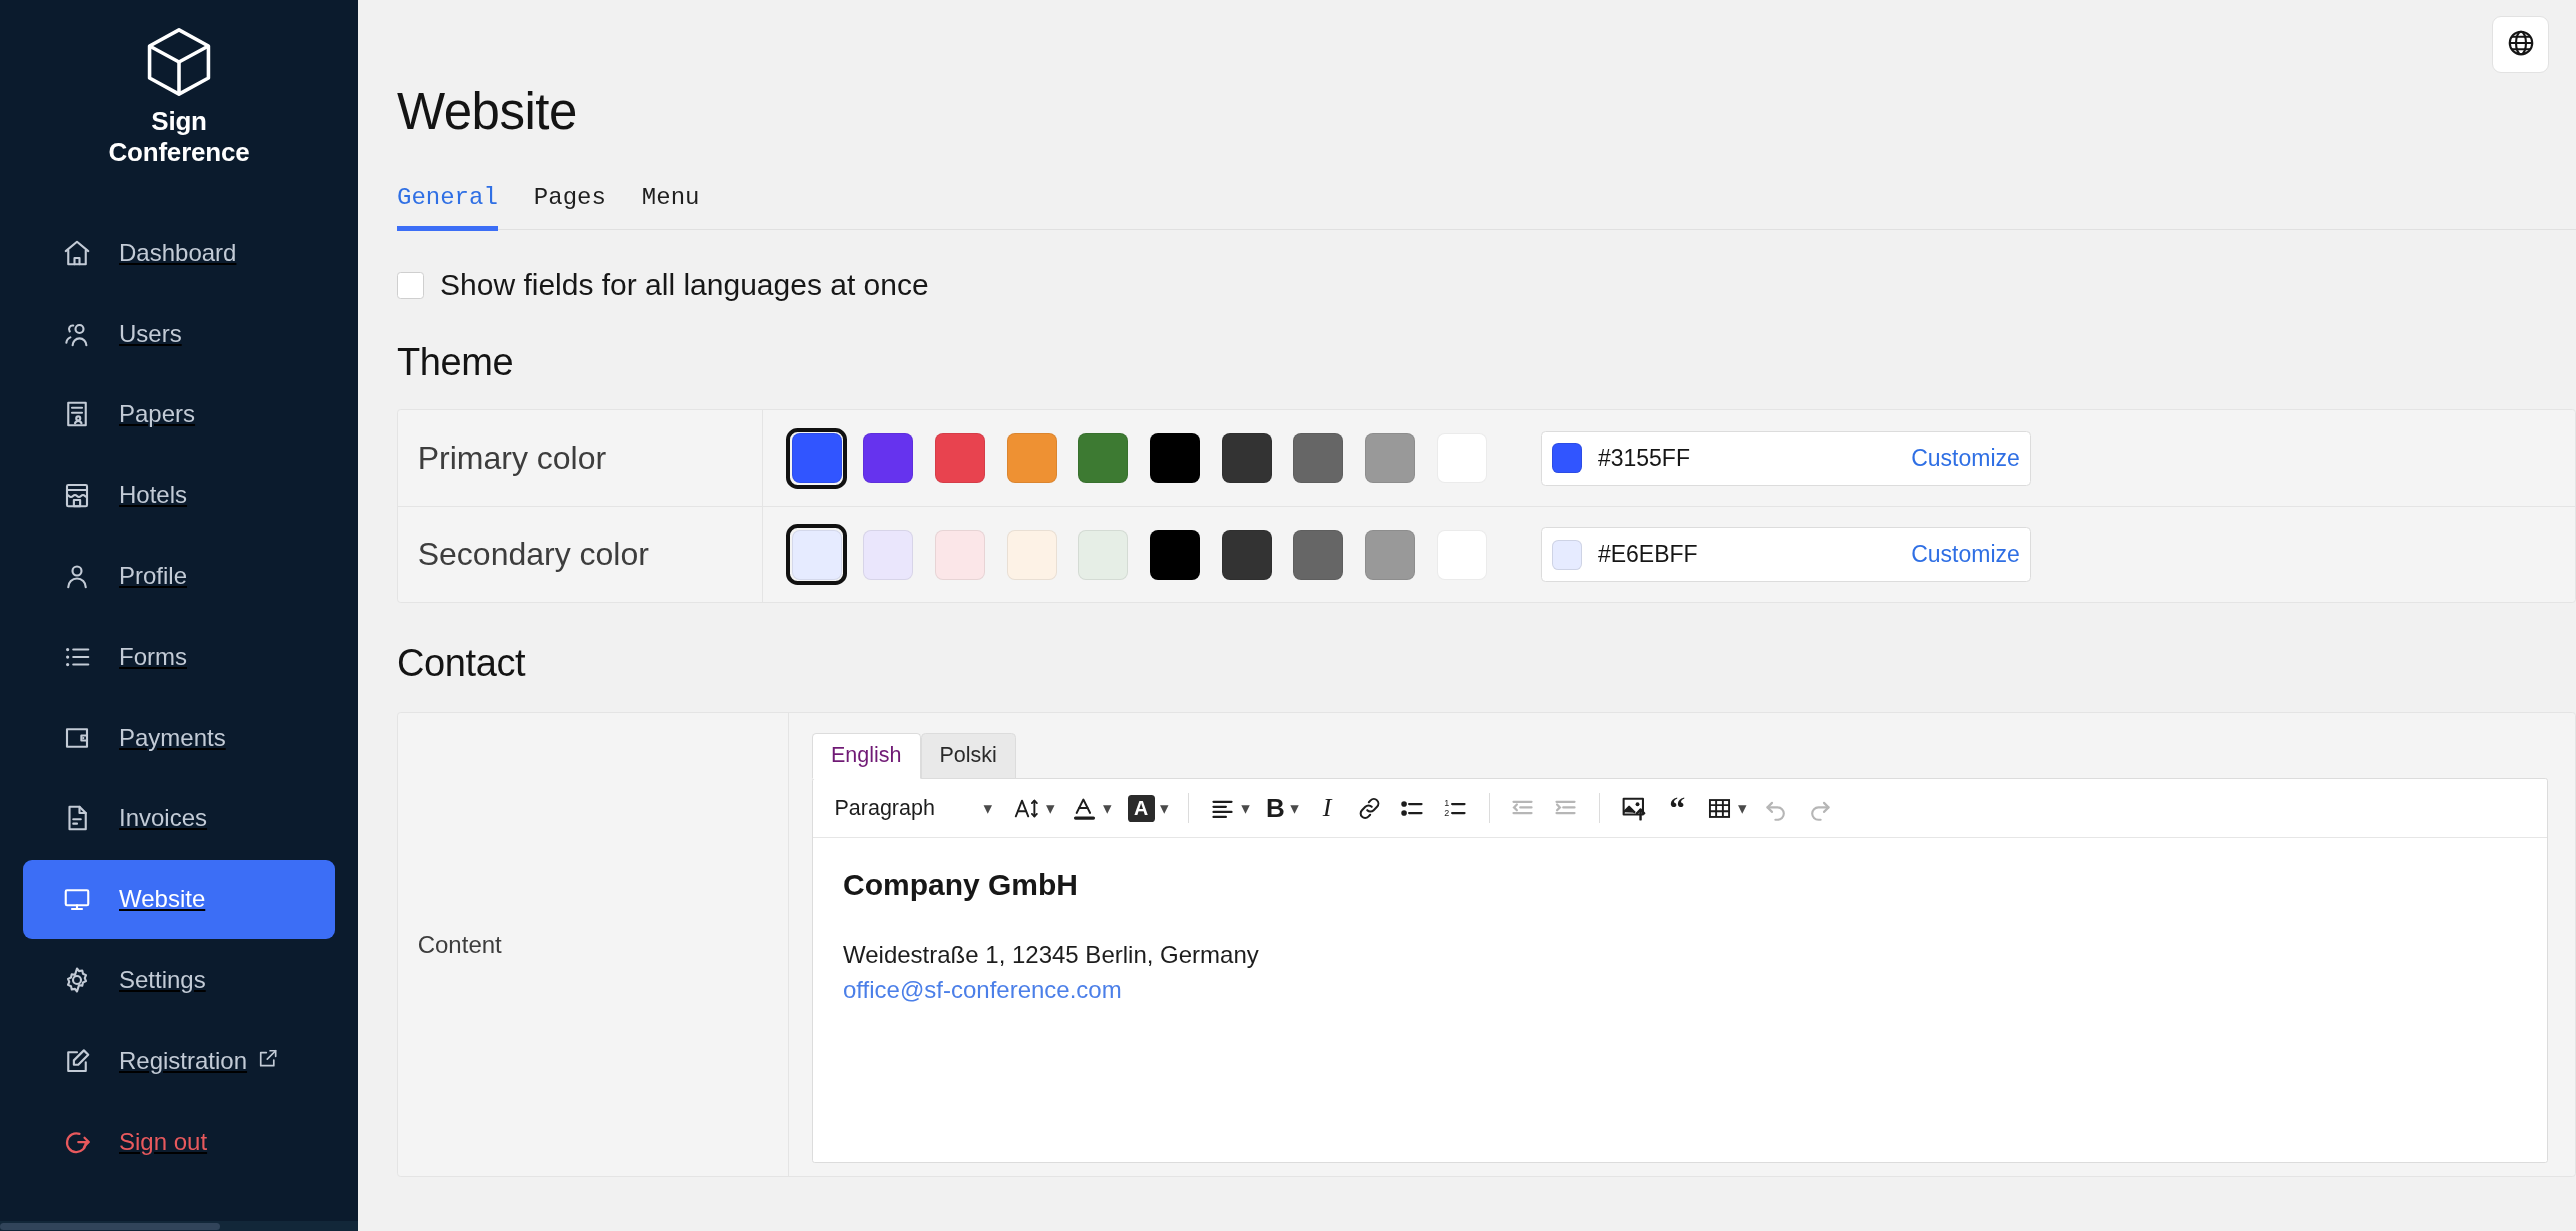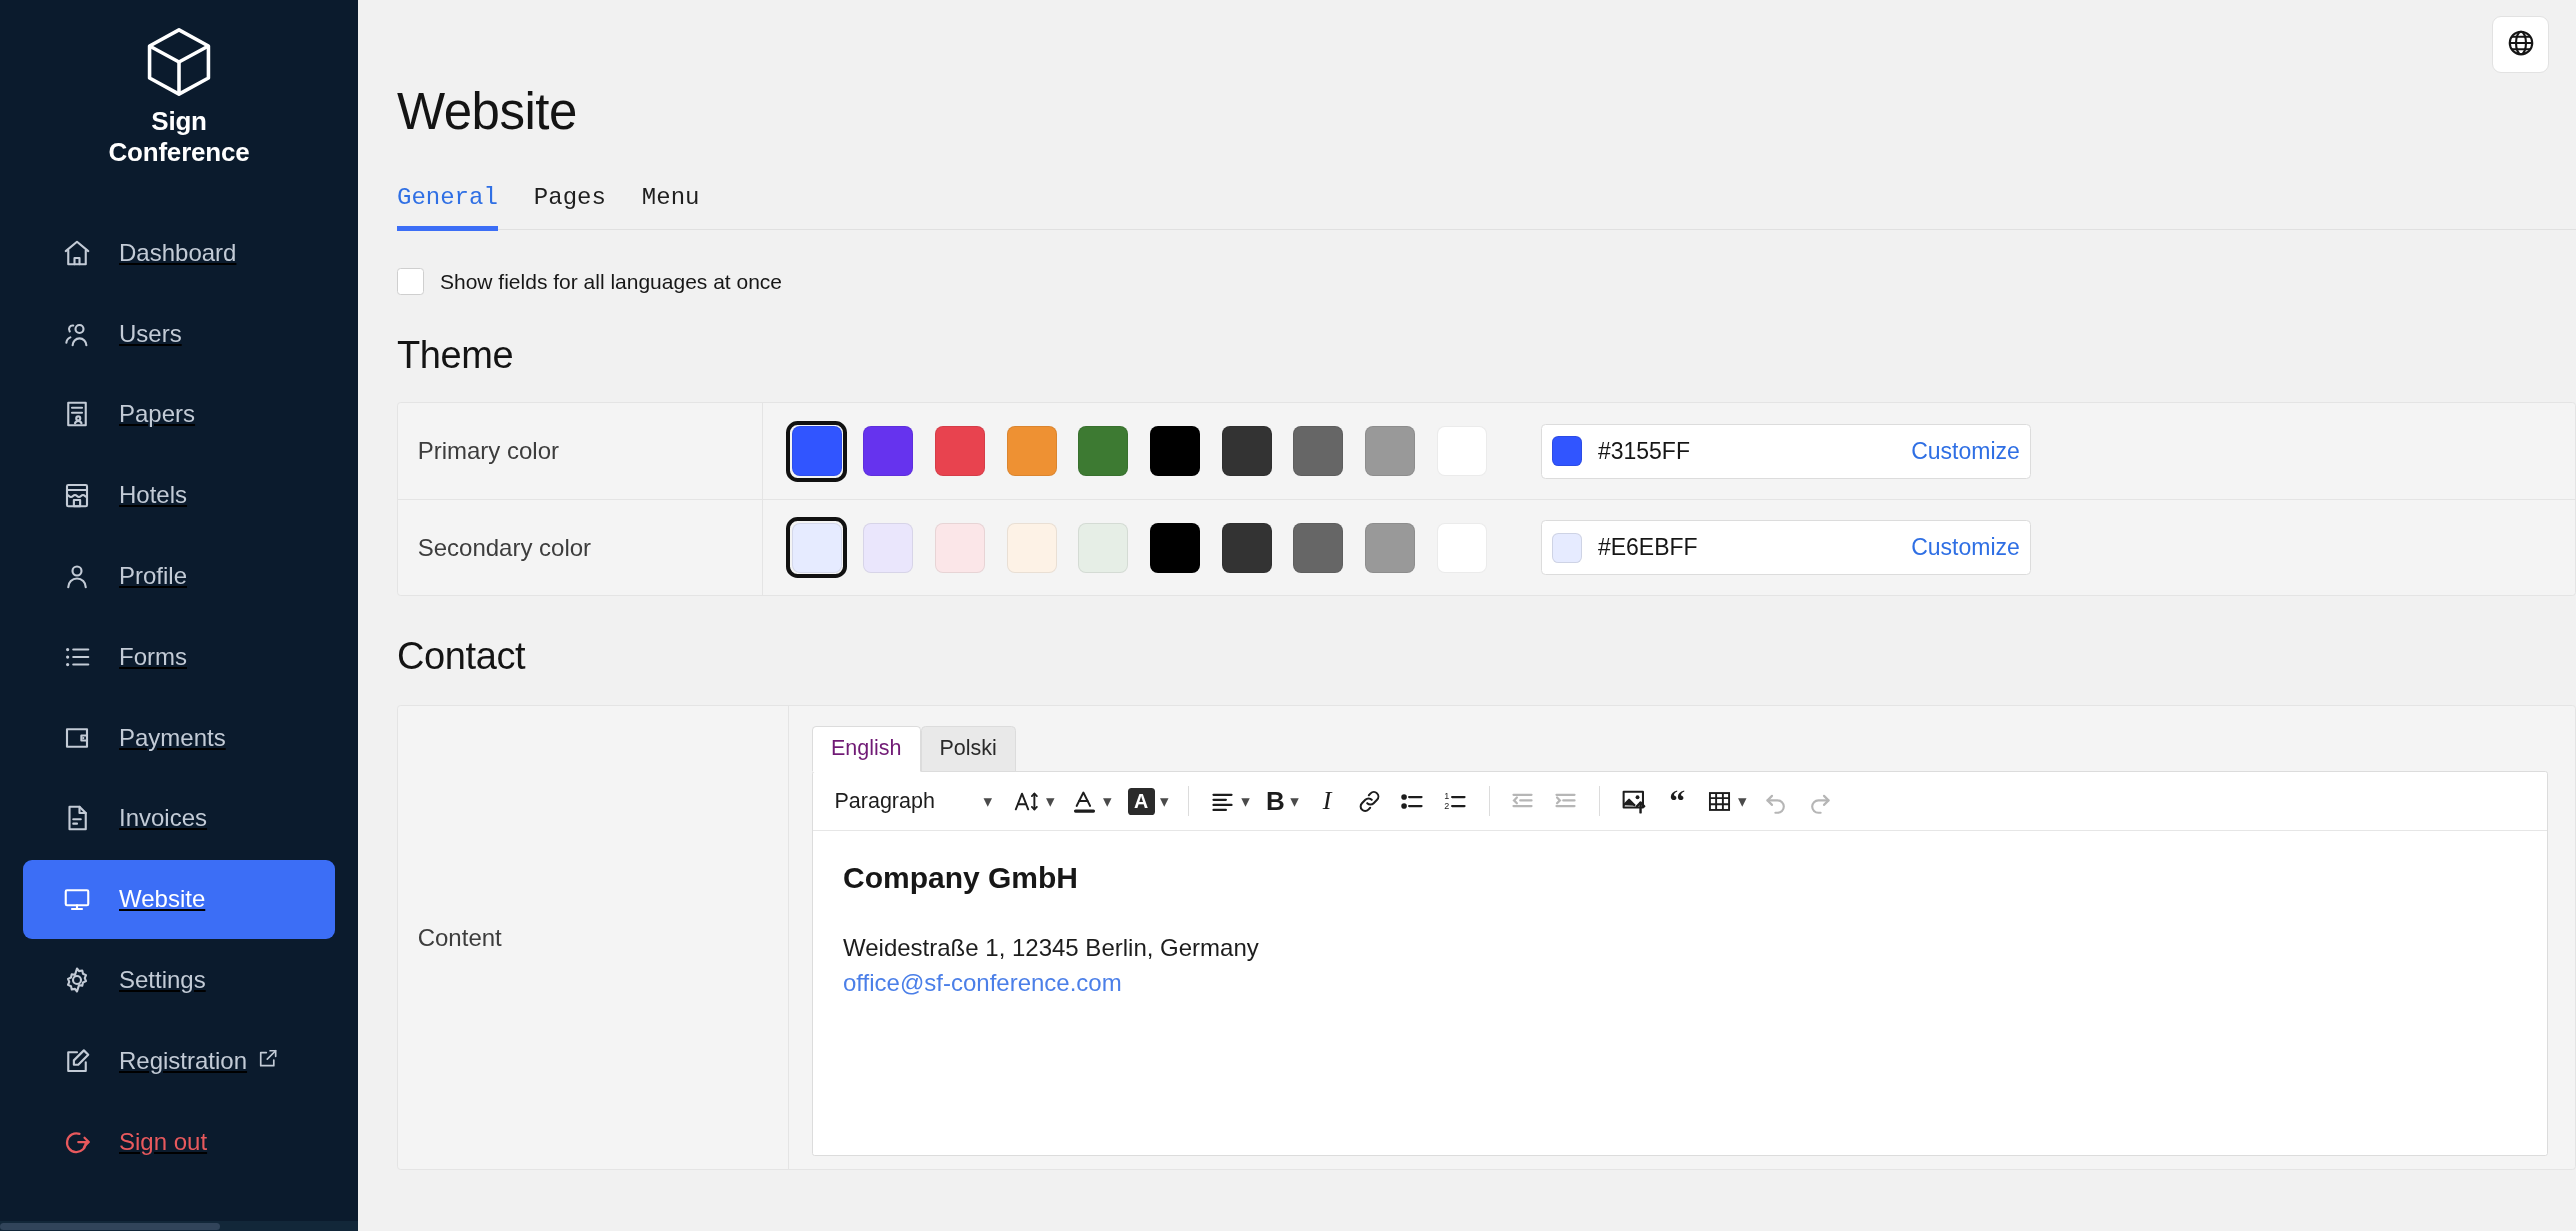--- a/index.html
+++ b/index.html
@@ -87,39 +87,39 @@
   }
   .tab:first-child.active::after { left: 0; right: 18px; }
 
   .checkrow {
     display: flex; align-items: center; gap: 16px; margin-top: 38px;
   }
   .cbox {
     width: 27px; height: 27px; background: #ffffff;
     border: 1.8px solid #cfcfcf; border-radius: 3.6px; cursor: pointer;
   }
-  .check-label { font-size: 21px; color: #171717; }
+  .check-label { font-size: 30px; color: #171717; }
 
   .section-title {
     font-size: 38px; font-weight: 400; color: #141414;
     margin-top: 39px; letter-spacing: -0.4px;
   }
 
   
   .theme-table {
     margin-top: 25px; width: 2179px;
     border: 0.9px solid #e4e4e4; border-radius: 3.6px;
     background: #f4f4f4; overflow: hidden;
   }
   .trow { display: flex; align-items: center; height: 96px; }
   .trow + .trow { border-top: 0.9px solid #e4e4e4; }
   .tlabel {
     width: 365px; flex: 0 0 365px; height: 100%;
     display: flex; align-items: center;
-    font-size: 24px; color: #3d3d3d;
+    font-size: 32px; color: #3d3d3d;
     padding-left: 19.7px;
     border-right: 0.9px solid #e4e4e4;
   }
   .tfield {
     flex: 1; display: flex; align-items: center; gap: 10.7px;
     padding-left: 23px; height: 100%;
   }
   .swatch {
     width: 50px; height: 50px; border-radius: 8px; cursor: pointer;
     border: 0.9px solid rgba(0,0,0,0.08);

